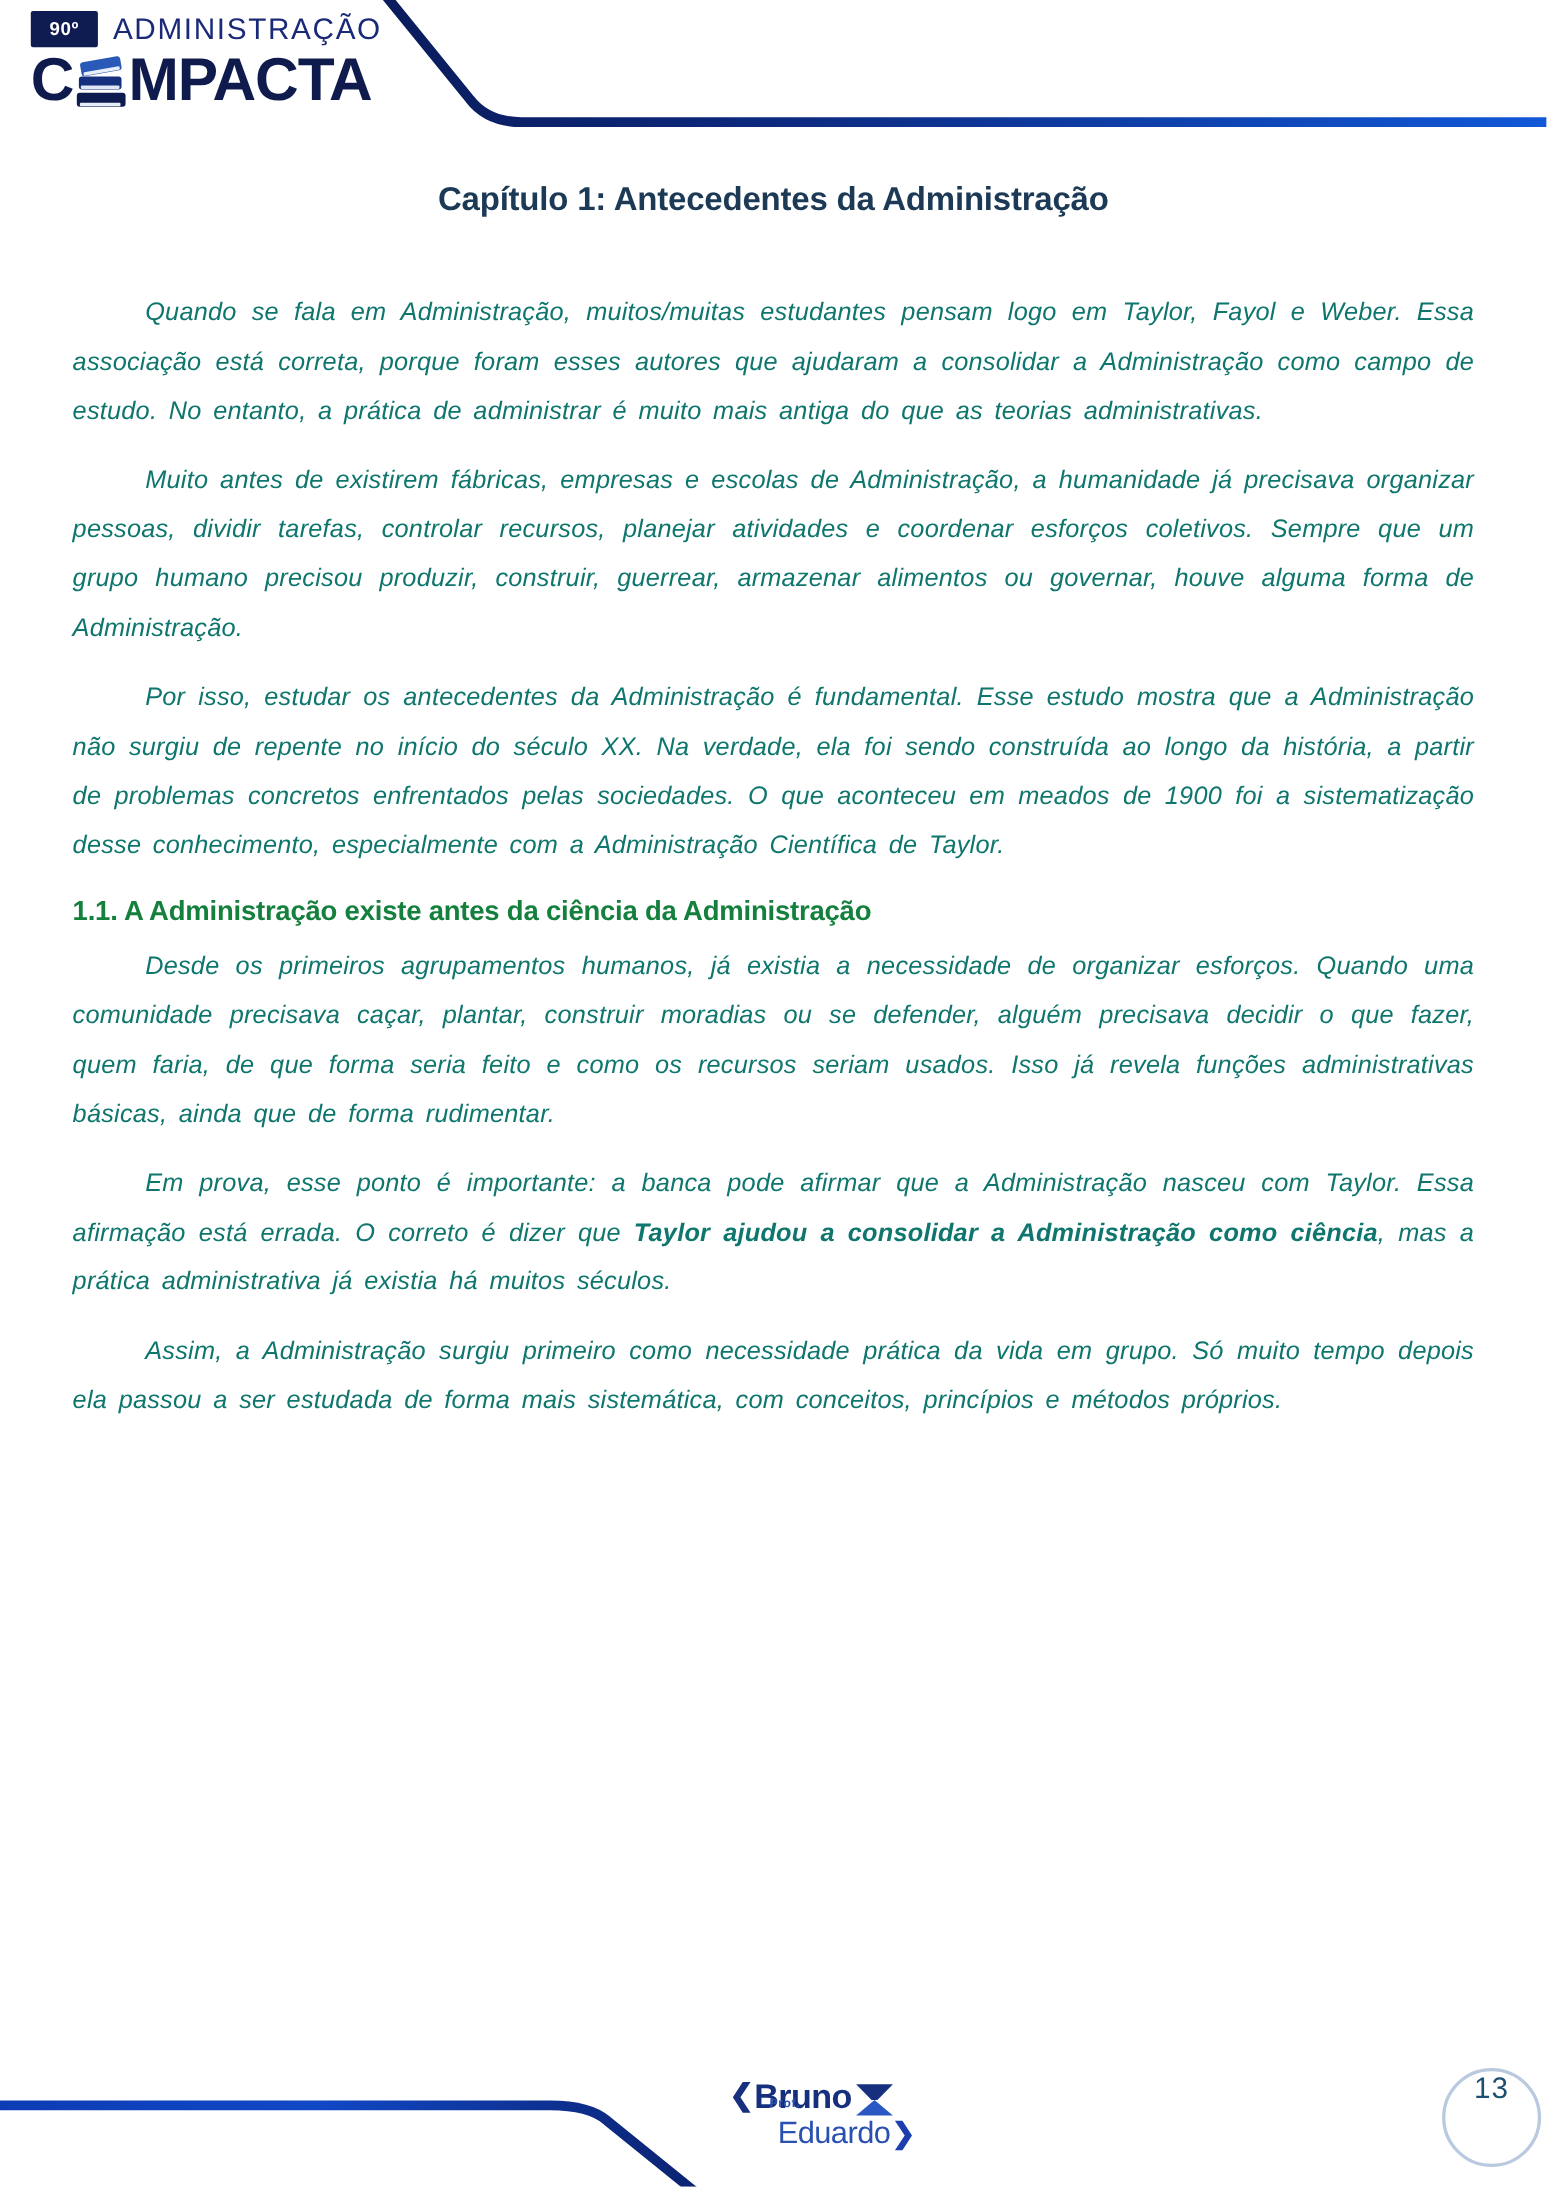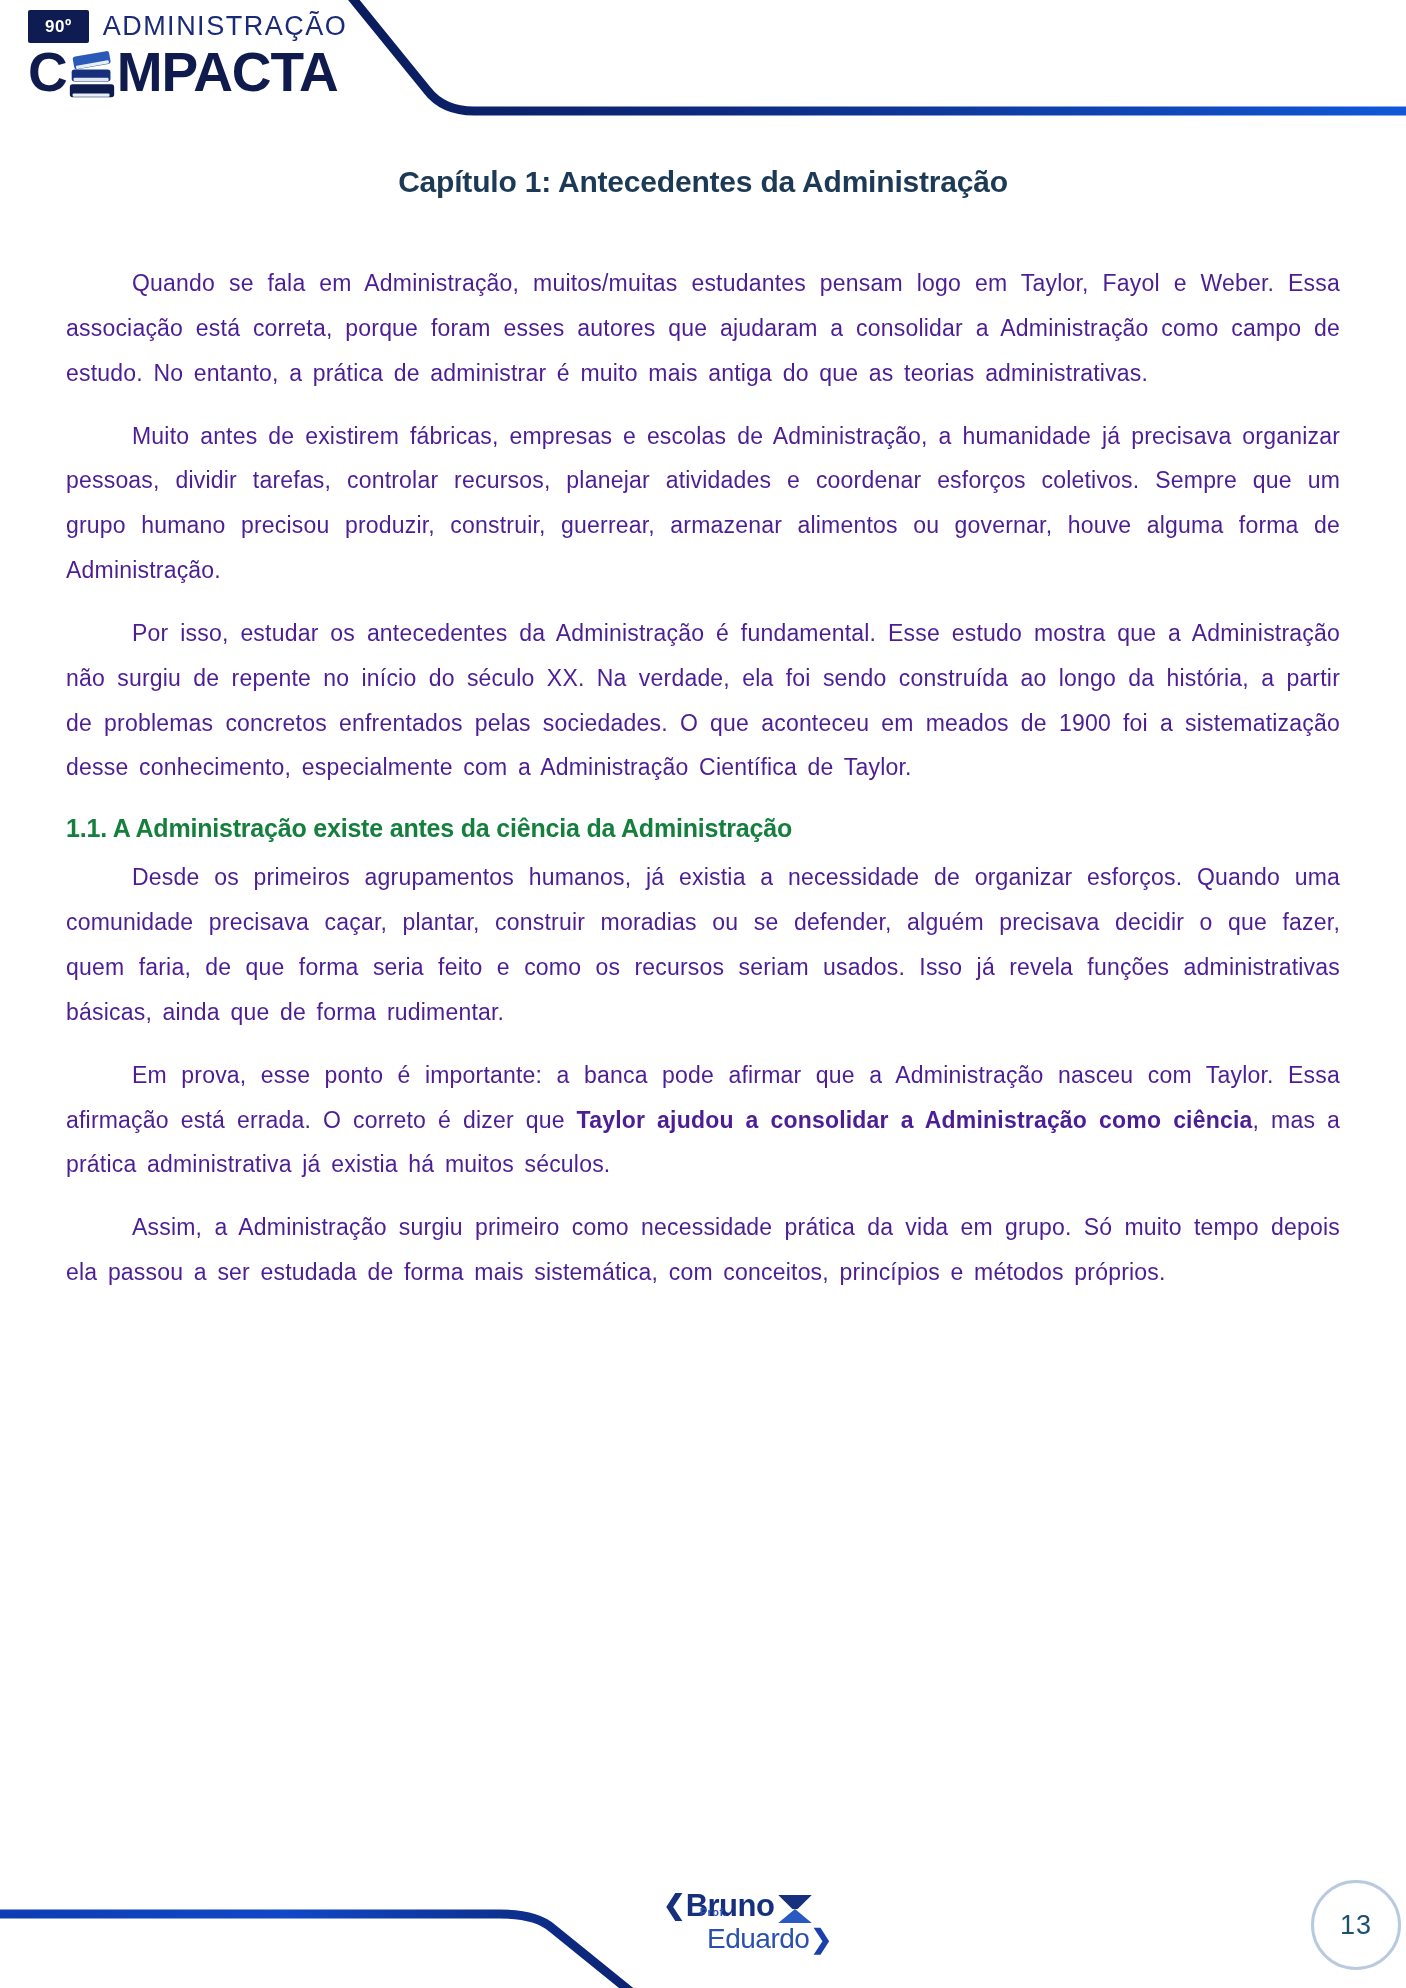--- a/index.html
+++ b/index.html
@@ -34,24 +34,25 @@
 
   
   .content { position: absolute; top: 135px; left: 66px; width: 1274px; }
   .chapter-title {
     margin-top: 30px; margin-bottom: 62px;
     text-align: center;
     color: #1c3a55; font-size: 30px; font-weight: bold;
     letter-spacing: -0.2px;
   }
   .para {
-    color: #4c1d95; font-size: 23px; line-height: 1.95;
+    color: #0f766e; font-size: 23px; line-height: 1.95;
     text-align: justify; text-indent: 66px;
     letter-spacing: 0.2px; word-spacing: 4px;
     margin-bottom: 18px;
+    font-style: italic;
   }
   .para b { font-weight: bold; }
   .section-heading {
     margin-top: 24px; margin-bottom: 12px;
     color: #15803d; font-size: 25px; font-weight: bold;
     letter-spacing: -0.2px;
   }
 
   
   .footer-swoosh { position: absolute; left: 0; bottom: 0; }
@@ -69,21 +70,21 @@
   .fl-bruno { color: #16307e; font-size: 31px; font-weight: 800; letter-spacing: -0.5px; }
   .hourglass-icon { margin-left: 3px; transform: translateY(3px); }
   .fl-row2 { display: flex; align-items: center; margin-left: 44px; margin-top: 4px; }
   .fl-eduardo { color: #2a50b0; font-size: 28px; font-weight: 500; letter-spacing: -0.5px; }
   .fl-chevron-r { color: #1d3fae; font-size: 26px; font-weight: bold; margin-left: 1px; }
 
   .page-circle {
     position: absolute; left: 1311px; top: 1880px;
     width: 90px; height: 90px; border-radius: 50%;
     border: 3px solid #b9c9df; background: #ffffff;
-    display: flex; align-items: center; justify-content: center;
+    display: flex; align-items: flex-start; justify-content: center;
   }
   .page-number { color: #1d4f70; font-size: 27px; letter-spacing: 1px; }
 </style>
 </head>
 <body>
 
 <div class="header">
   <svg class="header-swoosh" width="1406" height="135" viewBox="0 0 1406 135">
     <defs>
       <linearGradient id="hswoosh" x1="0" y1="0" x2="1" y2="0">

